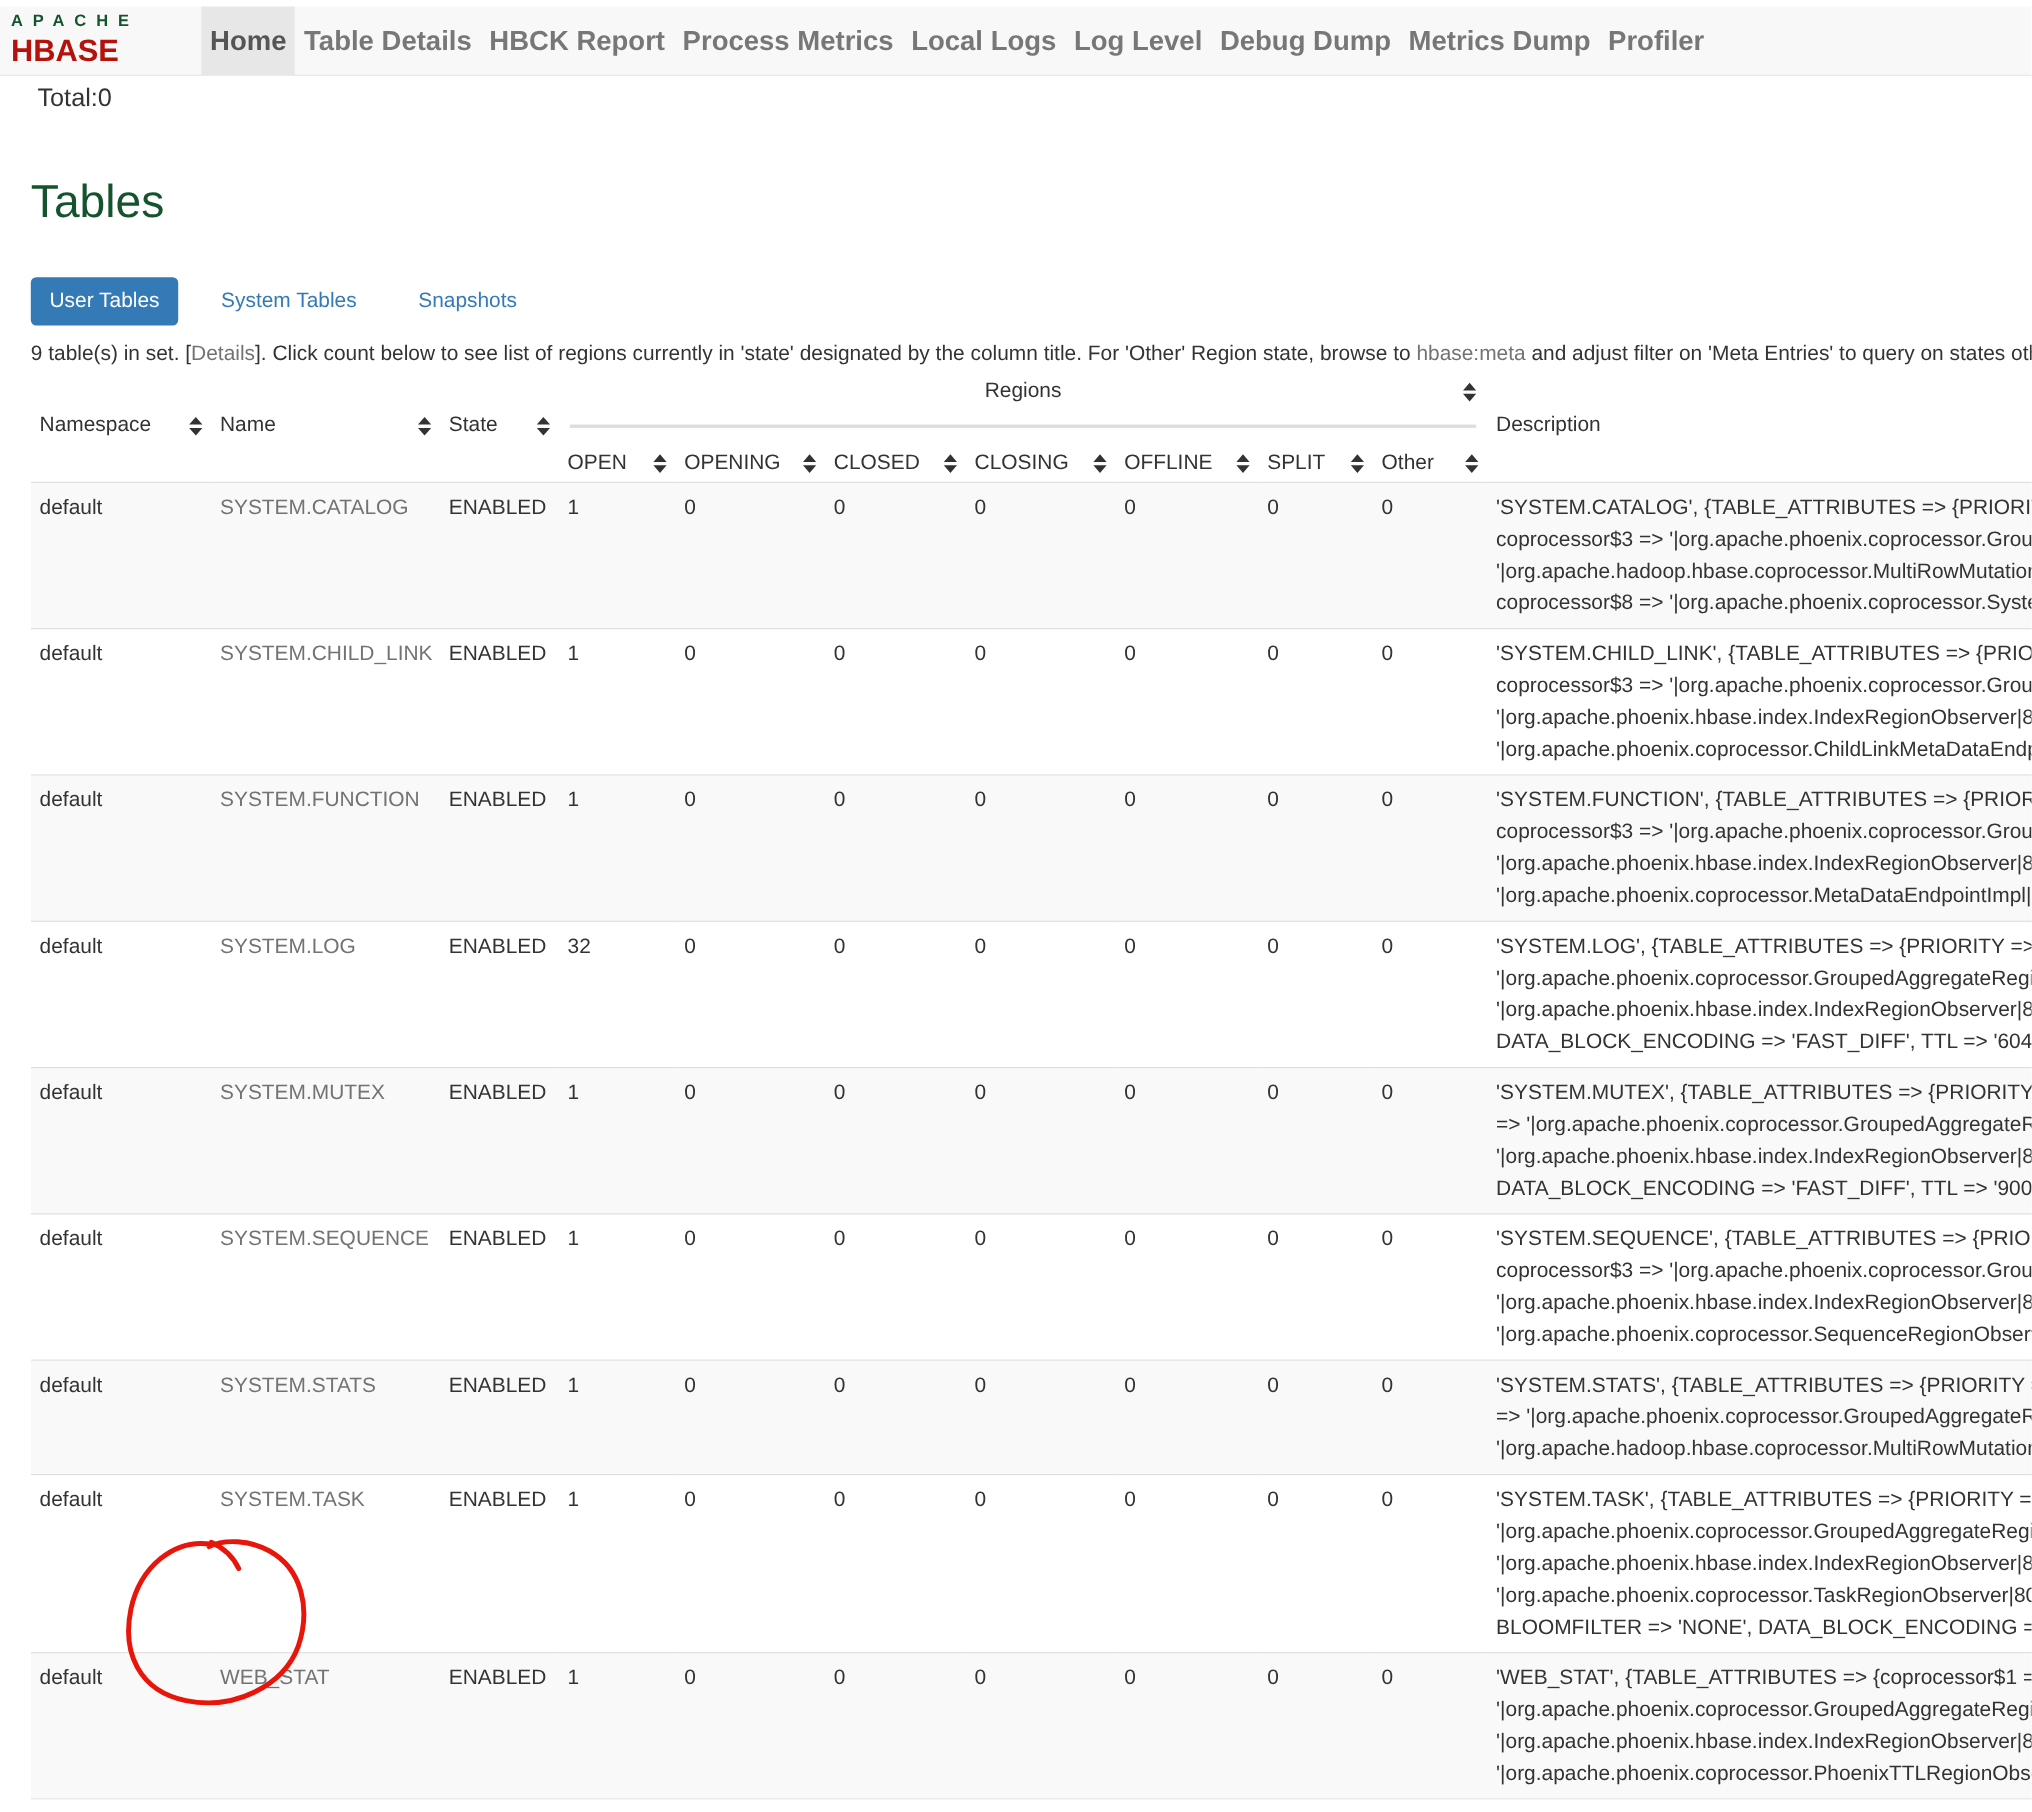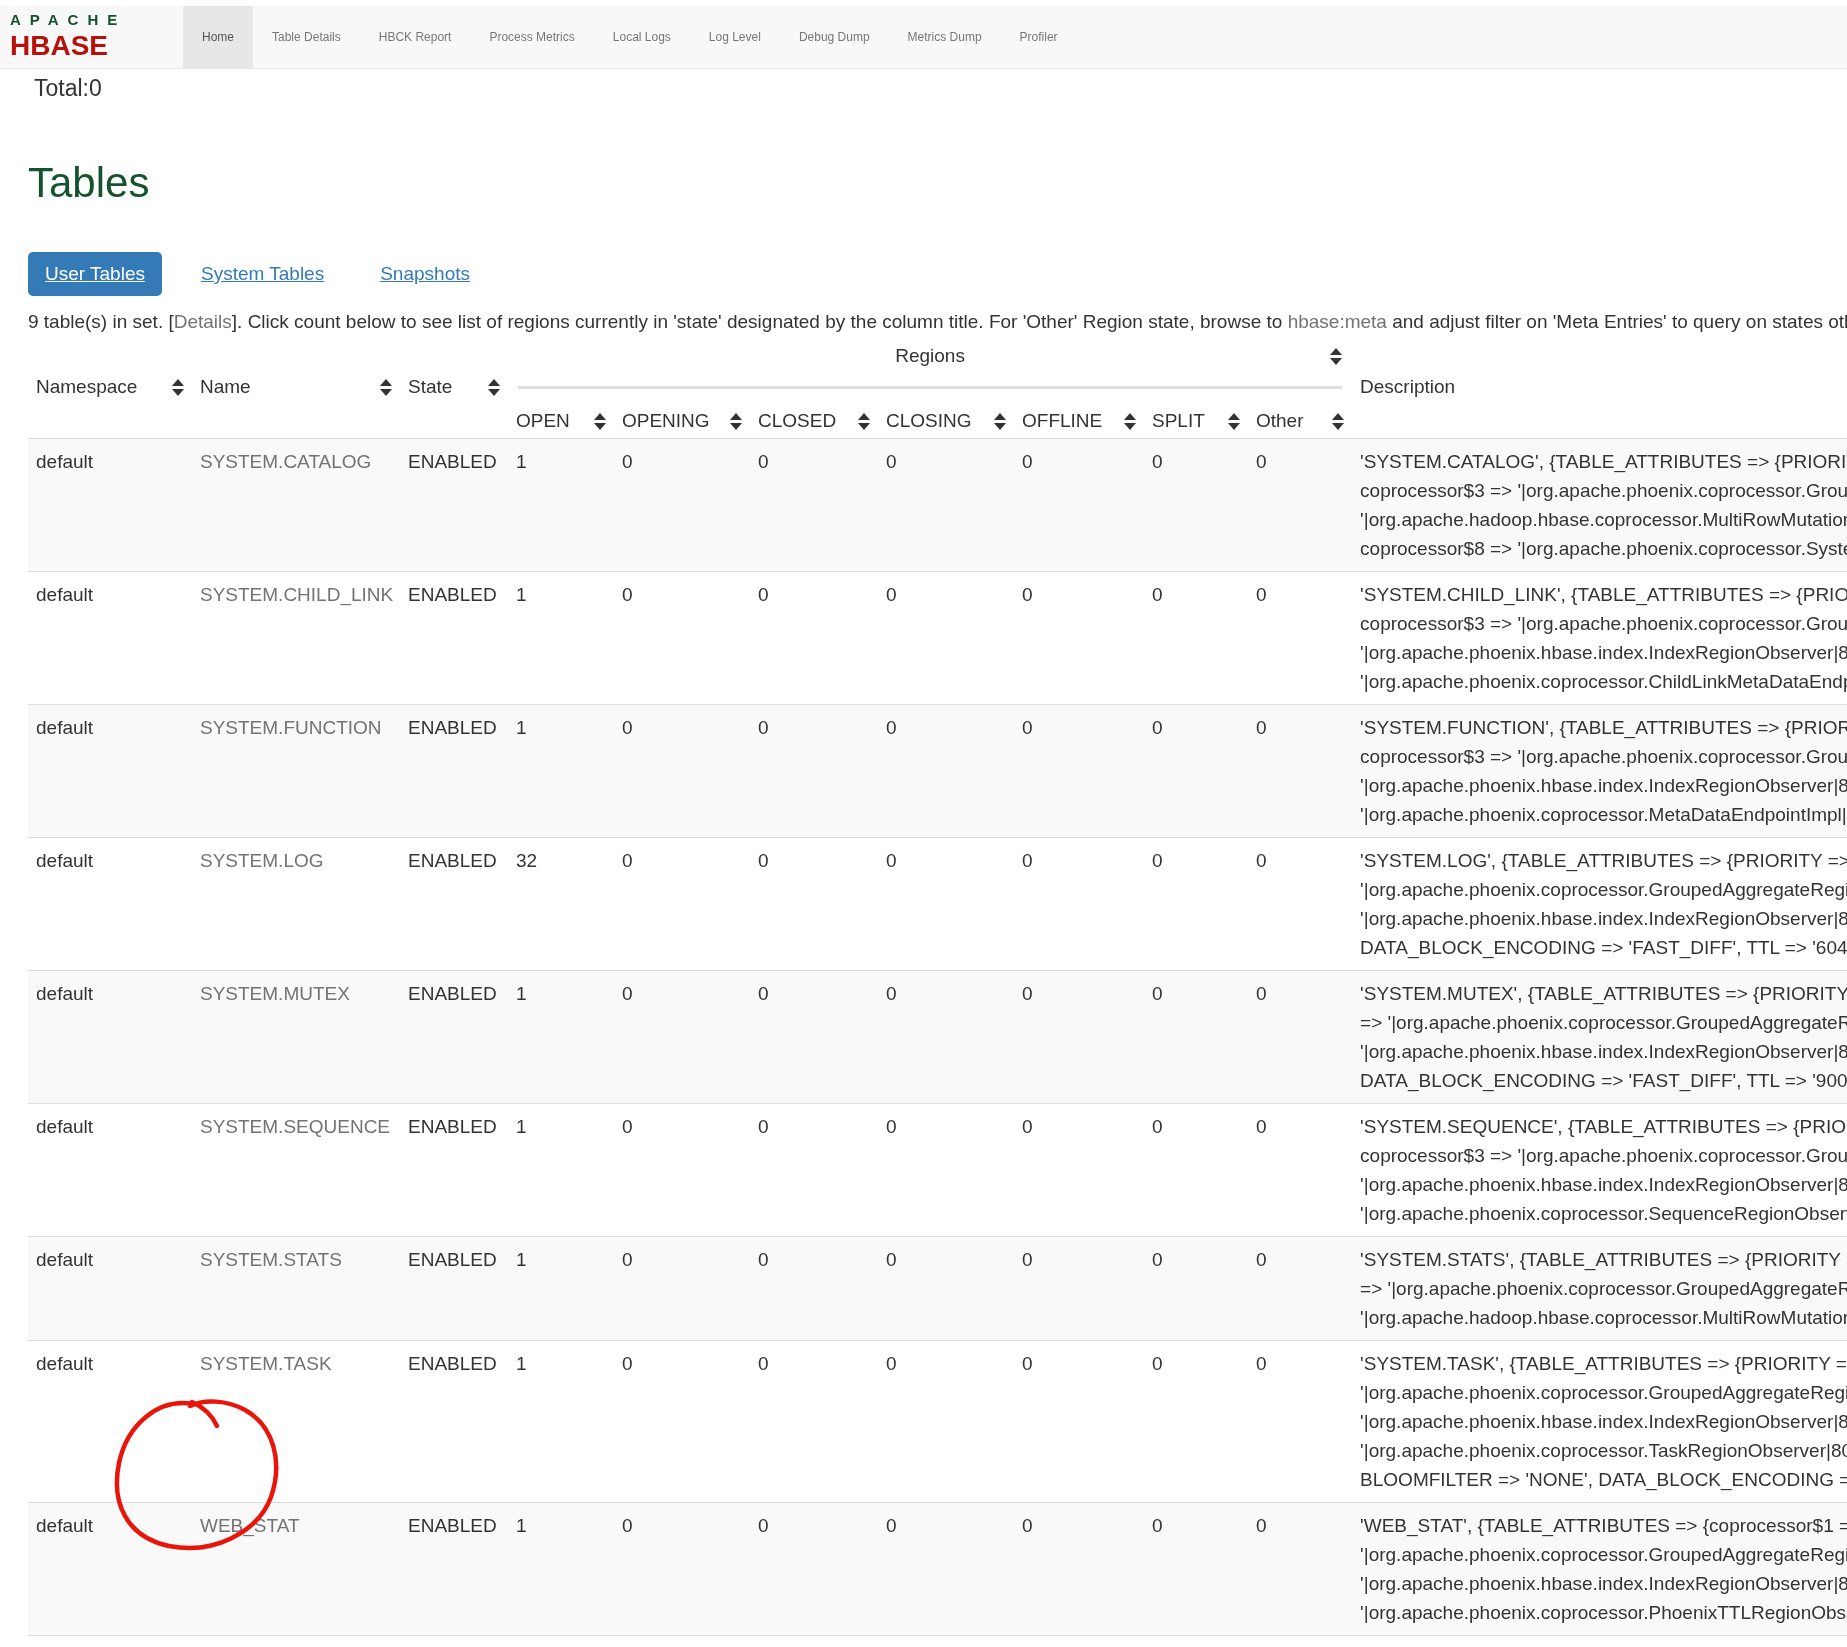--- a/index.html
+++ b/index.html
@@ -14,34 +14,34 @@
   .navbar{
     margin-top:6px;height:62px;background:#f8f8f8;
     border-bottom:1px solid #e7e7e7;position:relative;white-space:nowrap;
   }
   .logo{position:absolute;left:10px;top:5px;width:172px;cursor:pointer;}
   .logo-top{font-size:15px;font-weight:bold;letter-spacing:9px;color:#14532d;line-height:18px;}
   .logo-bottom{font-size:28px;font-weight:bold;color:#b5120b;letter-spacing:0px;line-height:34px;}
   .nav-list{list-style:none;margin:0 0 0 183px;padding:0;display:flex;height:62px;}
   .nav-list li{height:62px;}
   .nav-list li a{
-    display:block;height:62px;line-height:62px;padding:0 19px;
-    color:#777;font-size:12px;
+    display:block;height:62px;line-height:62px;padding:0 8px;
+    color:#777;font-size:25px;font-weight:bold;
   }
   .nav-list li.active a{background:#e7e7e7;color:#555;}
 
   .total-line{padding:6px 0 0 34px;font-size:23px;color:#333;}
 
   
   h1.page-title{
     margin:58px 0 0 28px;font-size:42px;line-height:46px;font-weight:normal;color:#14532d;
   }
   .tab-pills{margin:46px 0 0 28px;display:flex;align-items:center;gap:22px;}
   .pill{
-    font-size:19px;padding:11px 17px;border-radius:5px;color:#337ab7;cursor:pointer;text-decoration:underline;
+    font-size:19px;padding:11px 17px;border-radius:5px;color:#337ab7;cursor:pointer;
   }
   .pill.active{background:#337ab7;color:#fff;}
 
   .summary{
     margin:14px 0 0 28px;font-size:19px;white-space:nowrap;line-height:24px;
   }
 
   
   .table-wrap{margin:6px 0 0 28px;width:1819px;overflow:hidden;}
   table.tables-table{

